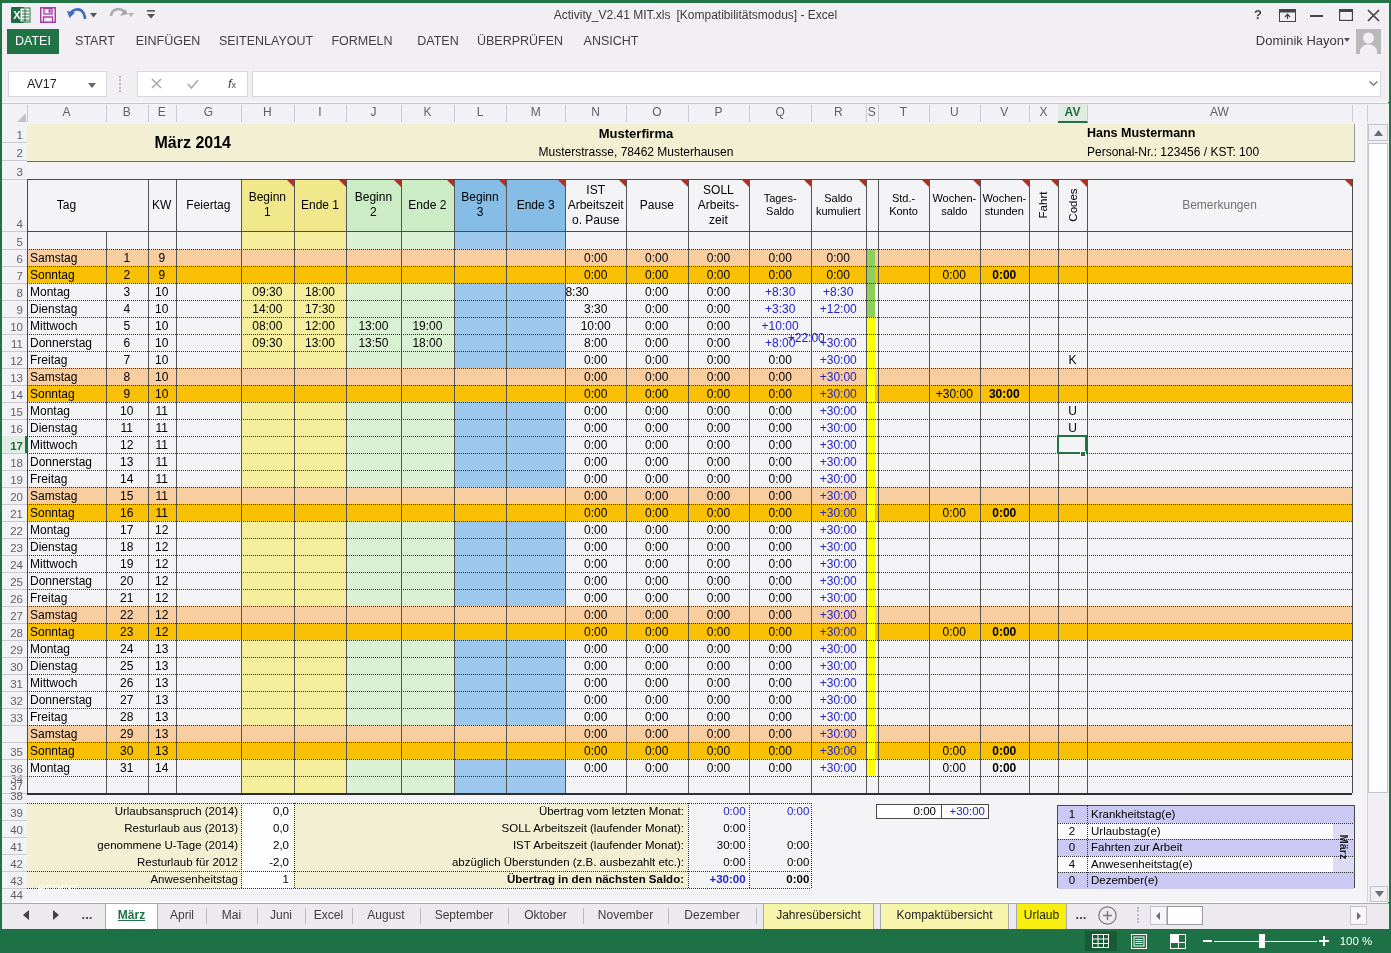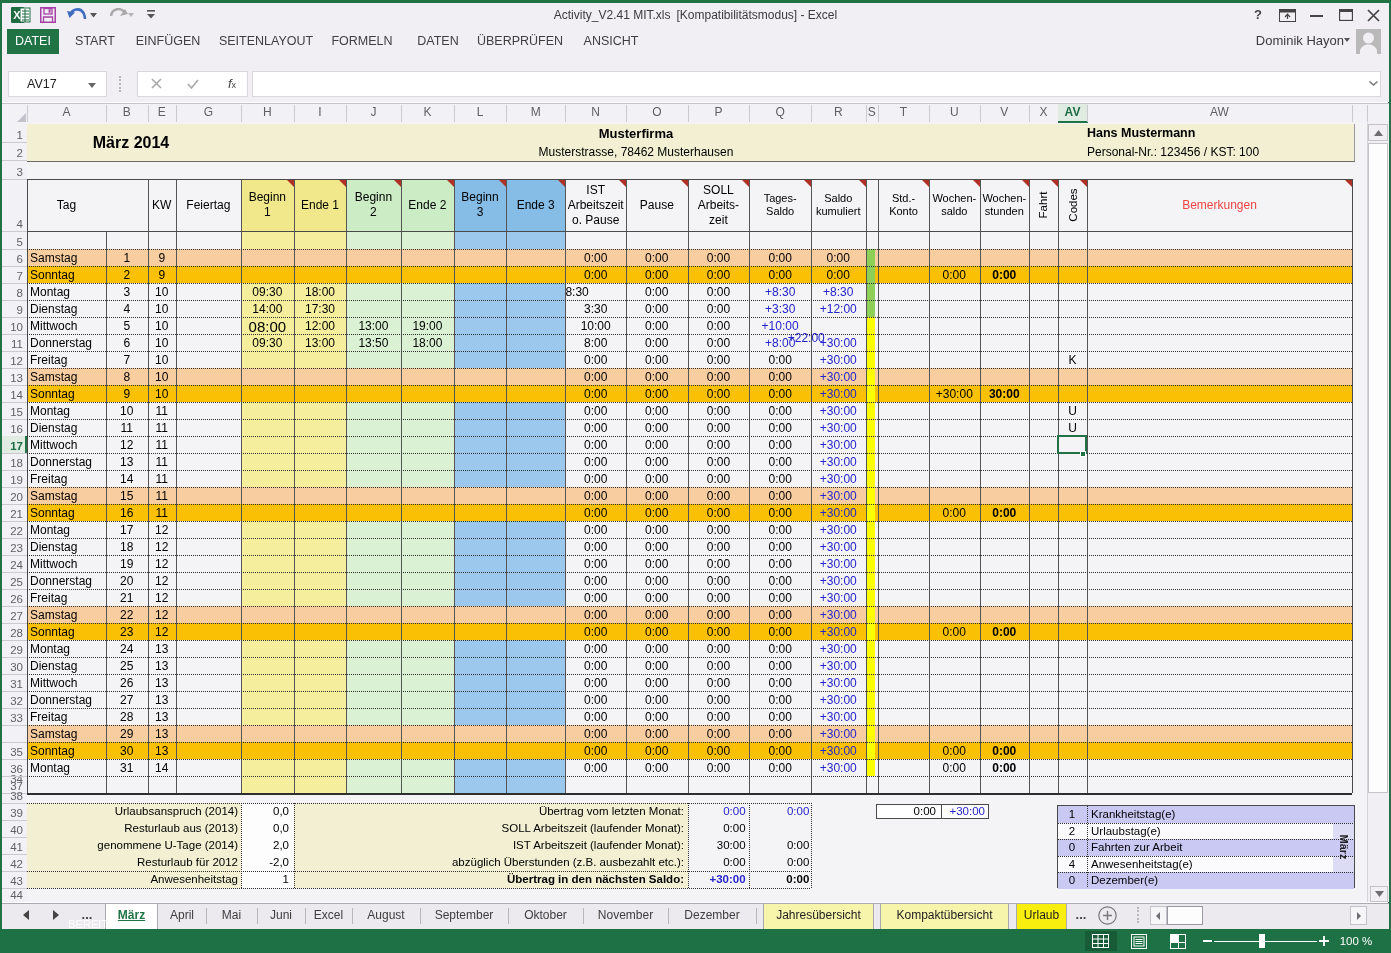--- a/index.html
+++ b/index.html
@@ -239,21 +239,21 @@
 <div style="left:2px;top:837px;width:21px;height:17px;font-size:11.5px;color:#5f5f66;display:flex;align-items:flex-end;justify-content:flex-end;line-height:13.5px;">41</div>
 <div style="left:2px;top:871px;width:25px;height:0;border-top:1px solid #cbc9d2;"></div>
 <div style="left:2px;top:854px;width:21px;height:17px;font-size:11.5px;color:#5f5f66;display:flex;align-items:flex-end;justify-content:flex-end;line-height:13.5px;">42</div>
 <div style="left:2px;top:888px;width:25px;height:0;border-top:1px solid #cbc9d2;"></div>
 <div style="left:2px;top:871px;width:21px;height:17px;font-size:11.5px;color:#5f5f66;display:flex;align-items:flex-end;justify-content:flex-end;line-height:13.5px;">43</div>
 <div style="left:2px;top:888px;width:21px;height:14px;font-size:11.5px;color:#5f5f66;display:flex;align-items:flex-end;justify-content:flex-end;line-height:13.5px;">44</div>
 <div style="left:27px;top:123px;width:1340px;height:779px;background:#f4f3f5;"></div>
 <div style="left:27px;top:124px;width:1328px;height:37px;background:#f2efd2;"></div>
 <div style="left:27px;top:161px;width:1328px;height:0;border-top:1px solid #6b6b6b;"></div>
 <div style="left:1354px;top:124px;width:0;height:37px;border-left:1px solid #9a98a0;"></div>
-<div style="left:31px;top:124px;width:200px;height:37px;line-height:37px;font-size:16px;color:#000;text-align:center;font-weight:bold;">März 2014</div>
+<div style="left:31px;top:124px;width:200px;height:37px;line-height:37px;font-size:16px;color:#000;text-align:right;font-weight:bold;">März 2014</div>
 <div style="left:436px;top:125px;width:400px;height:17px;line-height:17px;font-size:13px;color:#000;text-align:center;font-weight:bold;">Musterfirma</div>
 <div style="left:436px;top:144px;width:400px;height:16px;line-height:16px;font-size:12px;color:#000;text-align:center;">Musterstrasse, 78462 Musterhausen</div>
 <div style="left:1087px;top:125px;width:260px;height:17px;line-height:17px;font-size:12.5px;color:#000;text-align:left;font-weight:bold;">Hans Mustermann</div>
 <div style="left:1087px;top:144px;width:260px;height:16px;line-height:16px;font-size:12px;color:#000;text-align:left;">Personal-Nr.: 123456 / KST: 100</div>
 <div style="left:240.7px;top:179px;width:53.3px;height:52px;background:#f1e88c;"></div>
 <div style="left:240.7px;top:231px;width:53.3px;height:562px;background:#f5ef9d;"></div>
 <div style="left:294px;top:179px;width:52px;height:52px;background:#f1e88c;"></div>
 <div style="left:294px;top:231px;width:52px;height:562px;background:#f5ef9d;"></div>
 <div style="left:346px;top:179px;width:54.8px;height:52px;background:#cbecc5;"></div>
 <div style="left:346px;top:231px;width:54.8px;height:562px;background:#daf2d3;"></div>
@@ -344,21 +344,21 @@
 <div style="left:454px;top:190px;width:52px;height:30px;font-size:12px;line-height:15px;text-align:center;color:#000;">Beginn<br>3</div>
 <div style="left:506px;top:197.5px;width:59.4px;height:15px;font-size:12px;line-height:15px;text-align:center;color:#000;">Ende 3</div>
 <div style="left:565.4px;top:182.5px;width:60.6px;height:45px;font-size:12px;line-height:15px;text-align:center;color:#000;">IST<br>Arbeitszeit<br>o. Pause</div>
 <div style="left:626px;top:197.5px;width:61.6px;height:15px;font-size:12px;line-height:15px;text-align:center;color:#000;">Pause</div>
 <div style="left:687.6px;top:182.5px;width:61.7px;height:45px;font-size:12px;line-height:15px;text-align:center;color:#000;">SOLL<br>Arbeits-<br>zeit</div>
 <div style="left:749.3px;top:192px;width:61.7px;height:26px;font-size:11px;line-height:13px;text-align:center;color:#000;">Tages-<br>Saldo</div>
 <div style="left:811px;top:192px;width:54.5px;height:26px;font-size:11px;line-height:13px;text-align:center;color:#000;">Saldo<br>kumuliert</div>
 <div style="left:878px;top:192px;width:51px;height:26px;font-size:11px;line-height:13px;text-align:center;color:#000;">Std.-<br>Konto</div>
 <div style="left:929px;top:192px;width:50.6px;height:26px;font-size:11px;line-height:13px;text-align:center;color:#000;">Wochen-<br>saldo</div>
 <div style="left:979.6px;top:192px;width:49.4px;height:26px;font-size:11px;line-height:13px;text-align:center;color:#000;">Wochen-<br>stunden</div>
-<div style="left:1087px;top:197.5px;width:265px;height:15px;font-size:12px;line-height:15px;text-align:center;color:#ef4444;">Bemerkungen</div>
+<div style="left:1087px;top:197.5px;width:265px;height:15px;font-size:12px;line-height:15px;text-align:center;color:#737373;">Bemerkungen</div>
 <div style="left:1029px;top:179px;width:29px;height:52px;display:flex;align-items:center;justify-content:center;">
     <span style="transform:rotate(-90deg);font-size:11.5px;white-space:nowrap;">Fahrt</span>
   </div>
 <div style="left:1058px;top:179px;width:29px;height:52px;display:flex;align-items:center;justify-content:center;">
     <span style="transform:rotate(-90deg);font-size:11.5px;white-space:nowrap;">Codes</span>
   </div>
 <svg style="left:287px;top:180px" width="7" height="7" viewBox="0 0 7 7">
     <path d="M0 0 L7 0 L7 7 Z" fill="#b03226"></path>
   </svg>
 <svg style="left:339px;top:180px" width="7" height="7" viewBox="0 0 7 7">
@@ -443,21 +443,21 @@
 <div style="left:240.7px;top:300.5px;width:53.3px;height:17px;line-height:17px;font-size:12px;color:#000;text-align:center;">14:00</div>
 <div style="left:294px;top:300.5px;width:52px;height:17px;line-height:17px;font-size:12px;color:#000;text-align:center;">17:30</div>
 <div style="left:565.4px;top:300.5px;width:60.6px;height:17px;line-height:17px;font-size:12px;color:#000;text-align:center;">3:30</div>
 <div style="left:626px;top:300.5px;width:61.6px;height:17px;line-height:17px;font-size:12px;color:#000;text-align:center;">0:00</div>
 <div style="left:687.6px;top:300.5px;width:61.7px;height:17px;line-height:17px;font-size:12px;color:#000;text-align:center;">0:00</div>
 <div style="left:749.3px;top:300.5px;width:61.7px;height:17px;line-height:17px;font-size:12px;color:#2424cc;text-align:center;">+3:30</div>
 <div style="left:811px;top:300.5px;width:54.5px;height:17px;line-height:17px;font-size:12px;color:#2424cc;text-align:center;">+12:00</div>
 <div style="left:27px;top:317.5px;width:79px;height:17px;line-height:17px;font-size:12px;color:#000;text-align:left;padding-left:3px;width:76px;">Mittwoch</div>
 <div style="left:106px;top:317.5px;width:41.5px;height:17px;line-height:17px;font-size:12px;color:#000;text-align:center;">5</div>
 <div style="left:147.5px;top:317.5px;width:28.5px;height:17px;line-height:17px;font-size:12px;color:#000;text-align:center;">10</div>
-<div style="left:240.7px;top:317.5px;width:53.3px;height:17px;line-height:17px;font-size:15px;color:#000;text-align:center;">08:00</div>
+<div style="left:240.7px;top:317.5px;width:53.3px;height:17px;line-height:17px;font-size:12px;color:#000;text-align:center;">08:00</div>
 <div style="left:294px;top:317.5px;width:52px;height:17px;line-height:17px;font-size:12px;color:#000;text-align:center;">12:00</div>
 <div style="left:346px;top:317.5px;width:54.8px;height:17px;line-height:17px;font-size:12px;color:#000;text-align:center;">13:00</div>
 <div style="left:400.8px;top:317.5px;width:53.2px;height:17px;line-height:17px;font-size:12px;color:#000;text-align:center;">19:00</div>
 <div style="left:565.4px;top:317.5px;width:60.6px;height:17px;line-height:17px;font-size:12px;color:#000;text-align:center;">10:00</div>
 <div style="left:626px;top:317.5px;width:61.6px;height:17px;line-height:17px;font-size:12px;color:#000;text-align:center;">0:00</div>
 <div style="left:687.6px;top:317.5px;width:61.7px;height:17px;line-height:17px;font-size:12px;color:#000;text-align:center;">0:00</div>
 <div style="left:749.3px;top:317.5px;width:61.7px;height:17px;line-height:17px;font-size:12px;color:#2424cc;text-align:center;">+10:00</div>
 <div style="left:779px;top:317.5px;width:54.5px;height:17px;line-height:17px;font-size:12px;color:#2424cc;text-align:center;margin-top:12px;">+22:00</div>
 <div style="left:27px;top:334.5px;width:79px;height:17px;line-height:17px;font-size:12px;color:#000;text-align:left;padding-left:3px;width:76px;">Donnerstag</div>
 <div style="left:106px;top:334.5px;width:41.5px;height:17px;line-height:17px;font-size:12px;color:#000;text-align:center;">6</div>
@@ -803,21 +803,21 @@
 <div style="left:1150px;top:906px;width:17px;height:19px;background:#f6f5f8;border:1px solid #c5c3ca;"></div>
 <svg style="left:1155px;top:912px" width="6" height="8" viewBox="0 0 6 8">
     <path d="M5 0 L1 4 L5 8 Z" fill="#6e6e72"></path>
   </svg>
 <div style="left:1167px;top:906px;width:36px;height:19px;background:#fdfdfd;border:1px solid #9a98a0;"></div>
 <div style="left:1350px;top:906px;width:17px;height:19px;background:#f6f5f8;border:1px solid #c5c3ca;"></div>
 <svg style="left:1356px;top:912px" width="6" height="8" viewBox="0 0 6 8">
     <path d="M1 0 L5 4 L1 8 Z" fill="#6e6e72"></path>
   </svg>
 <div style="left:0px;top:929px;width:1391px;height:24px;background:#1e7145;"></div>
-<div style="left:8px;top:912px;width:100px;height:24px;line-height:24px;font-size:11px;color:#fff;text-align:right;">BEREIT</div>
+<div style="left:8px;top:877px;width:100px;height:24px;line-height:24px;font-size:11px;color:#fff;text-align:center;">BEREIT</div>
 <div style="left:1085px;top:931px;width:32px;height:20px;background:#185c37;"></div>
 <svg style="left:1092px;top:934px" width="17" height="14" viewBox="0 0 17 14">
 <rect x="0.5" y="0.5" width="16" height="13" fill="none" stroke="#fff"></rect>
 <line x1="0" y1="5" x2="17" y2="5" stroke="#fff"></line>
     <line x1="0" y1="9.5" x2="17" y2="9.5" stroke="#fff"></line>
 <line x1="6" y1="0" x2="6" y2="14" stroke="#fff"></line>
     <line x1="11.5" y1="0" x2="11.5" y2="14" stroke="#fff"></line>
   </svg>
 <svg style="left:1131px;top:934px" width="16" height="15" viewBox="0 0 16 15">
 <rect x="0.5" y="0.5" width="15" height="14" fill="none" stroke="#fff"></rect>

